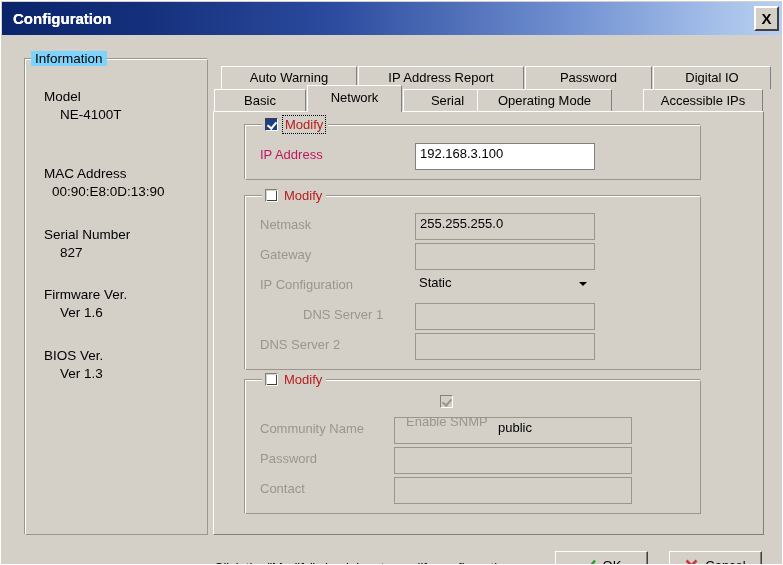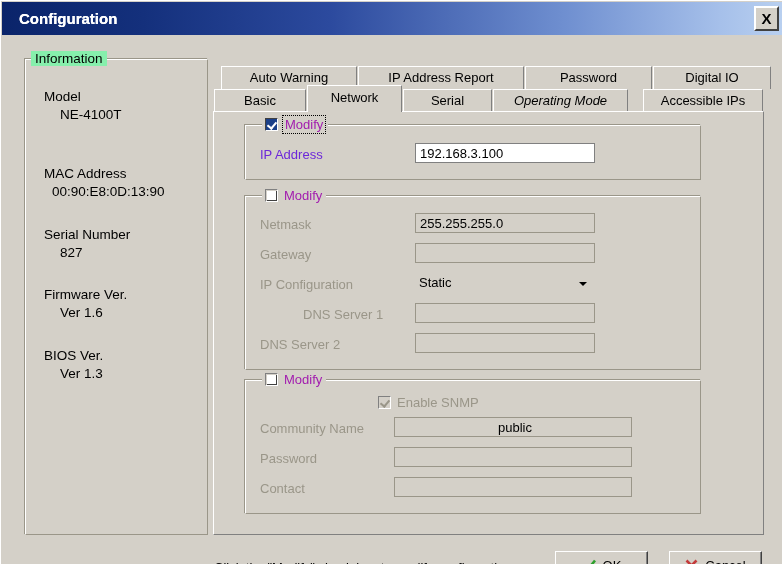--- a/index.html
+++ b/index.html
@@ -28,21 +28,21 @@
     left: 1px; top: 1px;
     width: 781px; height: 33px;
     background: linear-gradient(to right, #0a246a 0%, #14307c 18%, #2c4a9e 42%, #6f8fd0 72%, #a6c0ea 92%, #b9d0f0 100%);
     display: flex;
     align-items: center;
   }
   #titlebar .title-text {
     color: #ffffff;
     font-size: 15px;
     font-weight: bold;
-    margin-left: 17px;
+    margin-left: 11px;
     letter-spacing: 0px;
     text-shadow: 0 0 0 #fff;
   }
   #close-btn {
     position: absolute;
     right: 4px;
     top: 4px;
     width: 25px;
     height: 25px;
     background: #d4d0c8;
@@ -100,21 +100,21 @@
     border-left: 1px solid #ffffff;
     border-right: 1px solid #9a9689;
     border-bottom: 1px solid #9a9689;
     pointer-events: none;
     box-sizing: border-box;
   }
   #info-legend {
     position: absolute;
     left: 29px;
     top: 16px;
-    background: #86efac;
+    background: #7dd3fc;
     padding: 0 4px;
     font-size: 13.5px;
     z-index: 3;
   }
   .info-row { position: absolute; z-index: 2; }
   .info-label { font-size: 13.5px; color: #000; white-space: nowrap; }
   .info-value { font-size: 13.5px; color: #000; white-space: nowrap; margin-left: 16px; margin-top: 3px; }
 
   
   #tabpanel-outer {
@@ -233,40 +233,40 @@
     background: #d4d0c8;
     border-top: 1px solid #808080;
     border-left: 1px solid #808080;
     border-right: 1px solid #ffffff;
     border-bottom: 1px solid #ffffff;
   }
   .cbox.checked.disabled::before {
     border-right-color: #9a9689;
     border-bottom-color: #9a9689;
   }
-  .modify-label { font-size: 13px; color: #a21caf; white-space: nowrap; }
+  .modify-label { font-size: 13px; color: #b91c1c; white-space: nowrap; }
   .modify-label.focused {
     outline: 1px dotted #000;
     outline-offset: 1px;
     padding: 0 1px;
   }
 
   
   .fld-label {
     position: absolute;
     font-size: 13px;
-    color: #6d28d9;
+    color: #be185d;
     white-space: nowrap;
   }
   .fld-label.disabled { color: #9a9689; }
 
   .textbox {
     position: absolute;
     box-sizing: border-box;
-    height: 20px;
+    height: 27px;
     background: #ffffff;
     border: 1px solid #808080;
     font-size: 13px;
     line-height: 19px;
     padding-left: 4px;
     color: #000;
     white-space: nowrap;
     overflow: hidden;
     font-family: "Liberation Sans", sans-serif;
   }
@@ -375,21 +375,21 @@
     <div id="tabpanel-outer">
 
       <div class="tab row0" style="left:8px;  width:136px;">Auto Warning</div>
       <div class="tab row0" style="left:145px; width:166px;">IP Address Report</div>
       <div class="tab row0" style="left:312px; width:127px;">Password</div>
       <div class="tab row0" style="left:440px; width:118px;">Digital IO</div>
 
       <div class="tab row1 selected" style="left:94px;  width:95px;">Network</div>
       <div class="tab row1" style="left:1px;   width:92px;">Basic</div>
       <div class="tab row1" style="left:190px; width:89px;">Serial</div>
-      <div class="tab row1" style="left:280px; width:135px;font-style:italic;">Operating Mode</div>
+      <div class="tab row1" style="left:264px; width:135px;">Operating Mode</div>
       <div class="tab row1" style="left:430px; width:120px;">Accessible IPs</div>
 
       <div id="tab-body">
 
         <div class="section" style="left:30px; top:12px; width:457px; height:56px;"></div>
         <div class="modify-legend" style="left:48px; top:5px;">
           <span class="cbox checked"></span>
           <span class="modify-label focused">Modify</span>
         </div>
         <div class="fld-label" style="left:46px; top:35px;">IP Address</div>
@@ -418,21 +418,21 @@
 
         <div class="fld-label disabled" style="left:46px; top:225px;">DNS Server 2</div>
         <div class="textbox disabled" style="left:201px; top:221px; width:180px;"></div>
 
         <div class="section" style="left:30px; top:267px; width:457px; height:135px;"></div>
         <div class="modify-legend" style="left:48px; top:260px;">
           <span class="cbox"></span>
           <span class="modify-label">Modify</span>
         </div>
 
-        <div class="modify-legend" style="left:164px; top:283px; background:transparent; padding:0;">
+        <div class="modify-legend" style="left:192px; top:283px; background:transparent; padding:0;flex-direction:column;">
           <span class="cbox checked disabled"></span>
           <span class="modify-label" style="color:#9a9689;">Enable SNMP</span>
         </div>
 
         <div class="fld-label disabled" style="left:46px; top:309px;">Community Name</div>
         <div class="textbox disabled" style="left:180px; top:305px; width:238px;text-align:center;">public</div>
 
         <div class="fld-label disabled" style="left:46px; top:339px;">Password</div>
         <div class="textbox disabled" style="left:180px; top:335px; width:238px;"></div>
 

